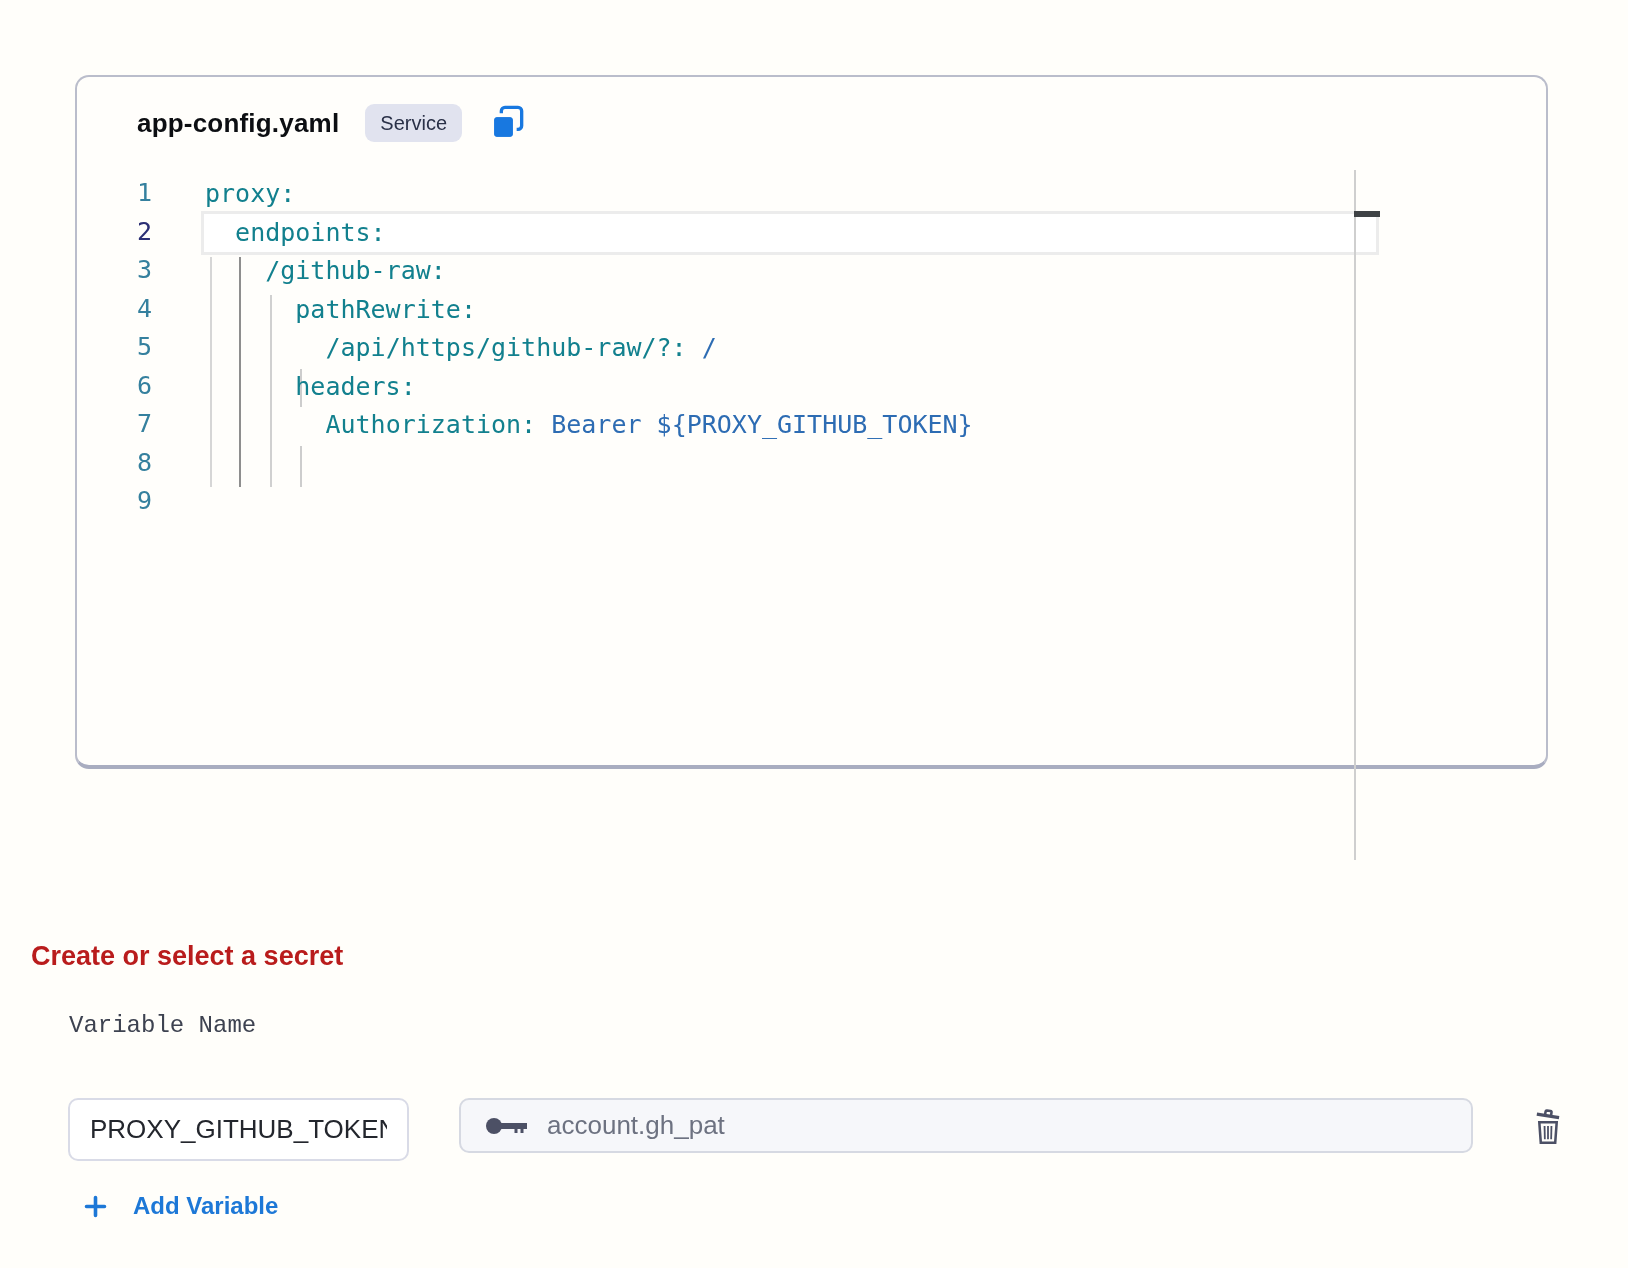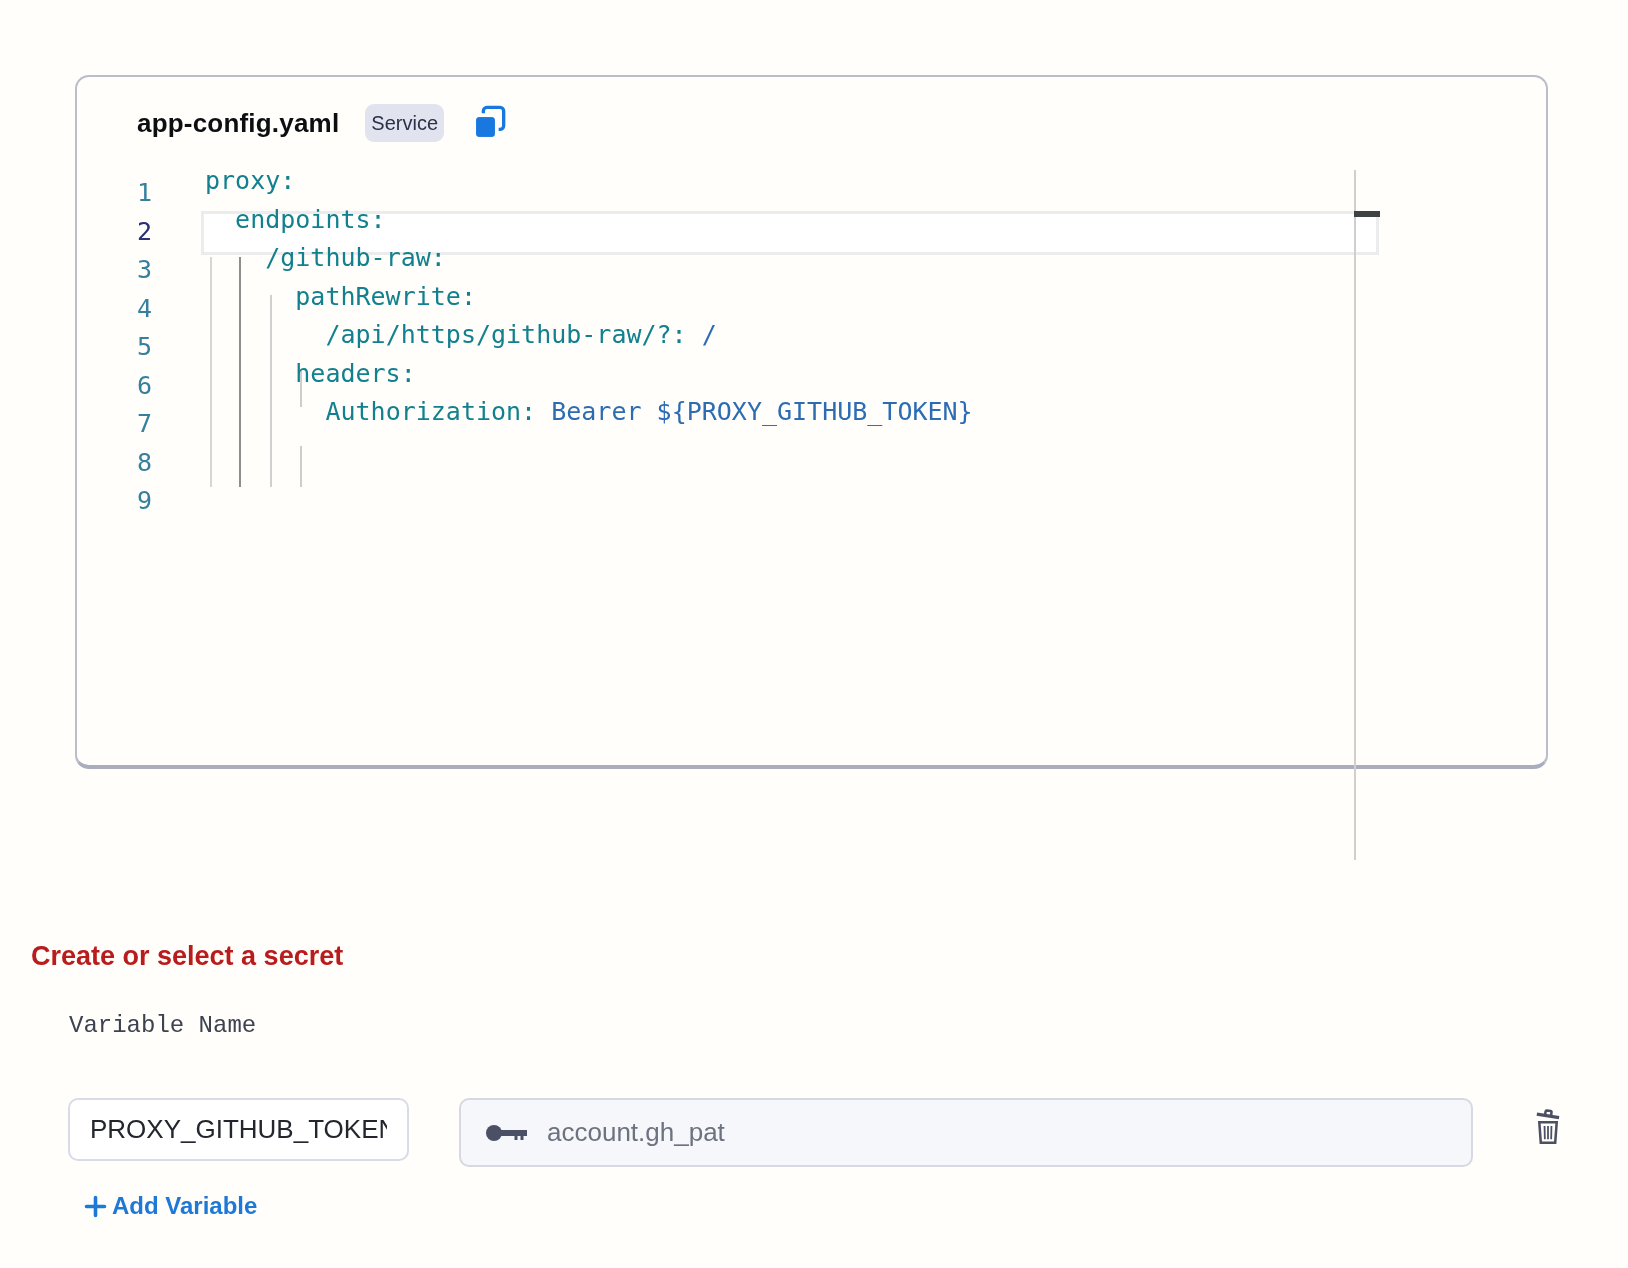--- a/index.html
+++ b/index.html
@@ -17,30 +17,30 @@
     border:2px solid #babdcb;border-bottom:4px solid #a9adc0;
     border-radius:14px;box-sizing:border-box;
   }
   .card-header{
     position:absolute;left:60px;top:24px;height:44px;
     display:flex;align-items:center;
   }
   .file-title{font-size:26px;font-weight:bold;color:#0c0e12;margin:0;letter-spacing:.2px;}
   .badge{
     margin-left:26px;background:var(--badge_bg,#e1e3ef);color:#2a3148;
-    font-size:20px;padding:7px 6px;border-radius:9px;line-height:1.2;
+    font-size:20px;padding:7px 15px;border-radius:9px;line-height:1.2;
   }
   .copy-btn{margin-left:24px;width:42px;height:42px;display:flex;align-items:center;justify-content:center;cursor:pointer;background:none;border:none;padding:0;}
 
   
   .editor{position:absolute;left:0;top:0;right:0;bottom:0;font-family:"DejaVu Sans Mono",monospace;}
   .gutter{position:absolute;left:0;top:97px;width:75px;text-align:right;z-index:2;}
   .gnum{height:38.5px;line-height:38.5px;font-size:25px;color:var(--gutter,#35809e);}
   .gnum.active{color:var(--gutter_active,#2b2f74);}
-  .code{position:absolute;left:128px;top:85px;right:40px;z-index:2;}
+  .code{position:absolute;left:128px;top:98px;right:40px;z-index:2;}
   .crow{height:38.5px;line-height:38.5px;font-size:25px;white-space:pre;color:#24333a;}
   .tk-key{color:var(--key_teal,#12808e);}
   .tk-punc{color:var(--key_teal,#12808e);}
   .tk-val{color:var(--value_blue,#2d6cb3);}
   .tk-link{color:var(--link_blue,#2b6cc0);text-decoration:underline;text-underline-offset:5px;cursor:pointer;}
   .hl-line{
     position:absolute;left:124px;top:134px;width:1178px;height:44px;
     background:#ffffff;border:3px solid #ececec;box-sizing:border-box;z-index:1;
   }
   .iguide{position:absolute;width:2px;z-index:0;}
@@ -55,28 +55,28 @@
   
   .secret-heading{position:absolute;left:31px;top:941px;margin:0;font-size:27px;font-weight:bold;color:#b91c1c;}
   .var-label{position:absolute;left:69px;top:1012px;font-size:24px;color:#3d4250;font-family:Liberation Mono, monospace;}
   .var-input{
     position:absolute;left:68px;top:1098px;width:341px;height:63px;box-sizing:border-box;
     border:2px solid #d9dbe7;border-radius:10px;background:#ffffff;
     font-family:"Liberation Sans",sans-serif;font-size:26px;color:#23262d;
     padding:0 20px;text-align:center;outline:none;
   }
   .secret-select{
-    position:absolute;left:459px;top:1098px;width:1014px;height:69px;box-sizing:border-box;
+    position:absolute;left:459px;top:1098px;width:1014px;height:55px;box-sizing:border-box;
     border:2px solid #d6d9e2;border-radius:10px;background:#f6f7fa;
     display:flex;align-items:center;padding:0 24px;gap:18px;cursor:pointer;
   }
   .secret-select .sel-text{font-size:26px;color:#6d7281;}
   .trash-btn{position:absolute;left:1528px;top:1104px;width:40px;height:44px;background:none;border:none;padding:0;cursor:pointer;display:flex;align-items:center;justify-content:center;}
   .add-var{
-    position:absolute;left:82px;top:1192px;display:flex;align-items:center;gap:3px;
+    position:absolute;left:82px;top:1192px;display:flex;align-items:center;gap:24px;
     background:none;border:none;padding:0;cursor:pointer;
     font-family:"Liberation Sans",sans-serif;
     color:var(--accent_blue,#1d78d7);font-size:24px;font-weight:600;
   }
 </style>
 </head>
 <body>
 
 <section class="card">
   <div class="card-header">

